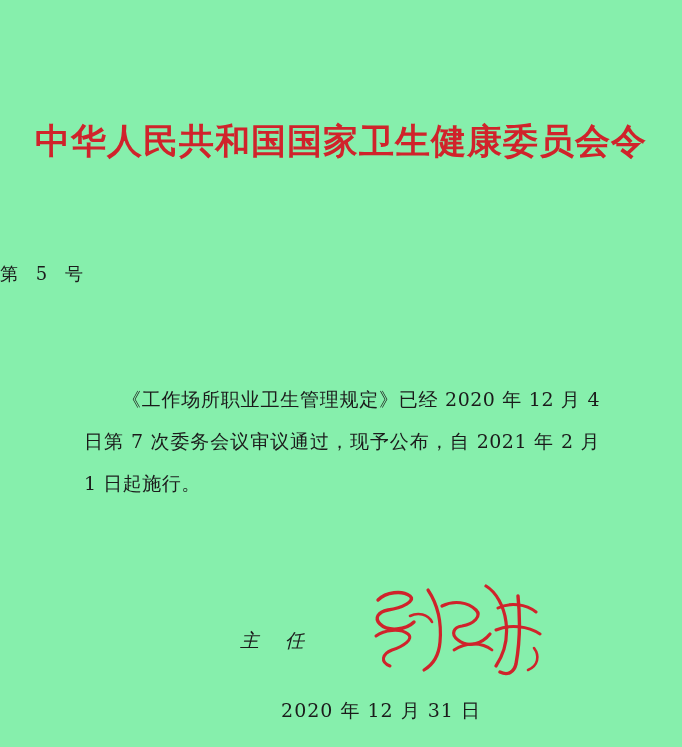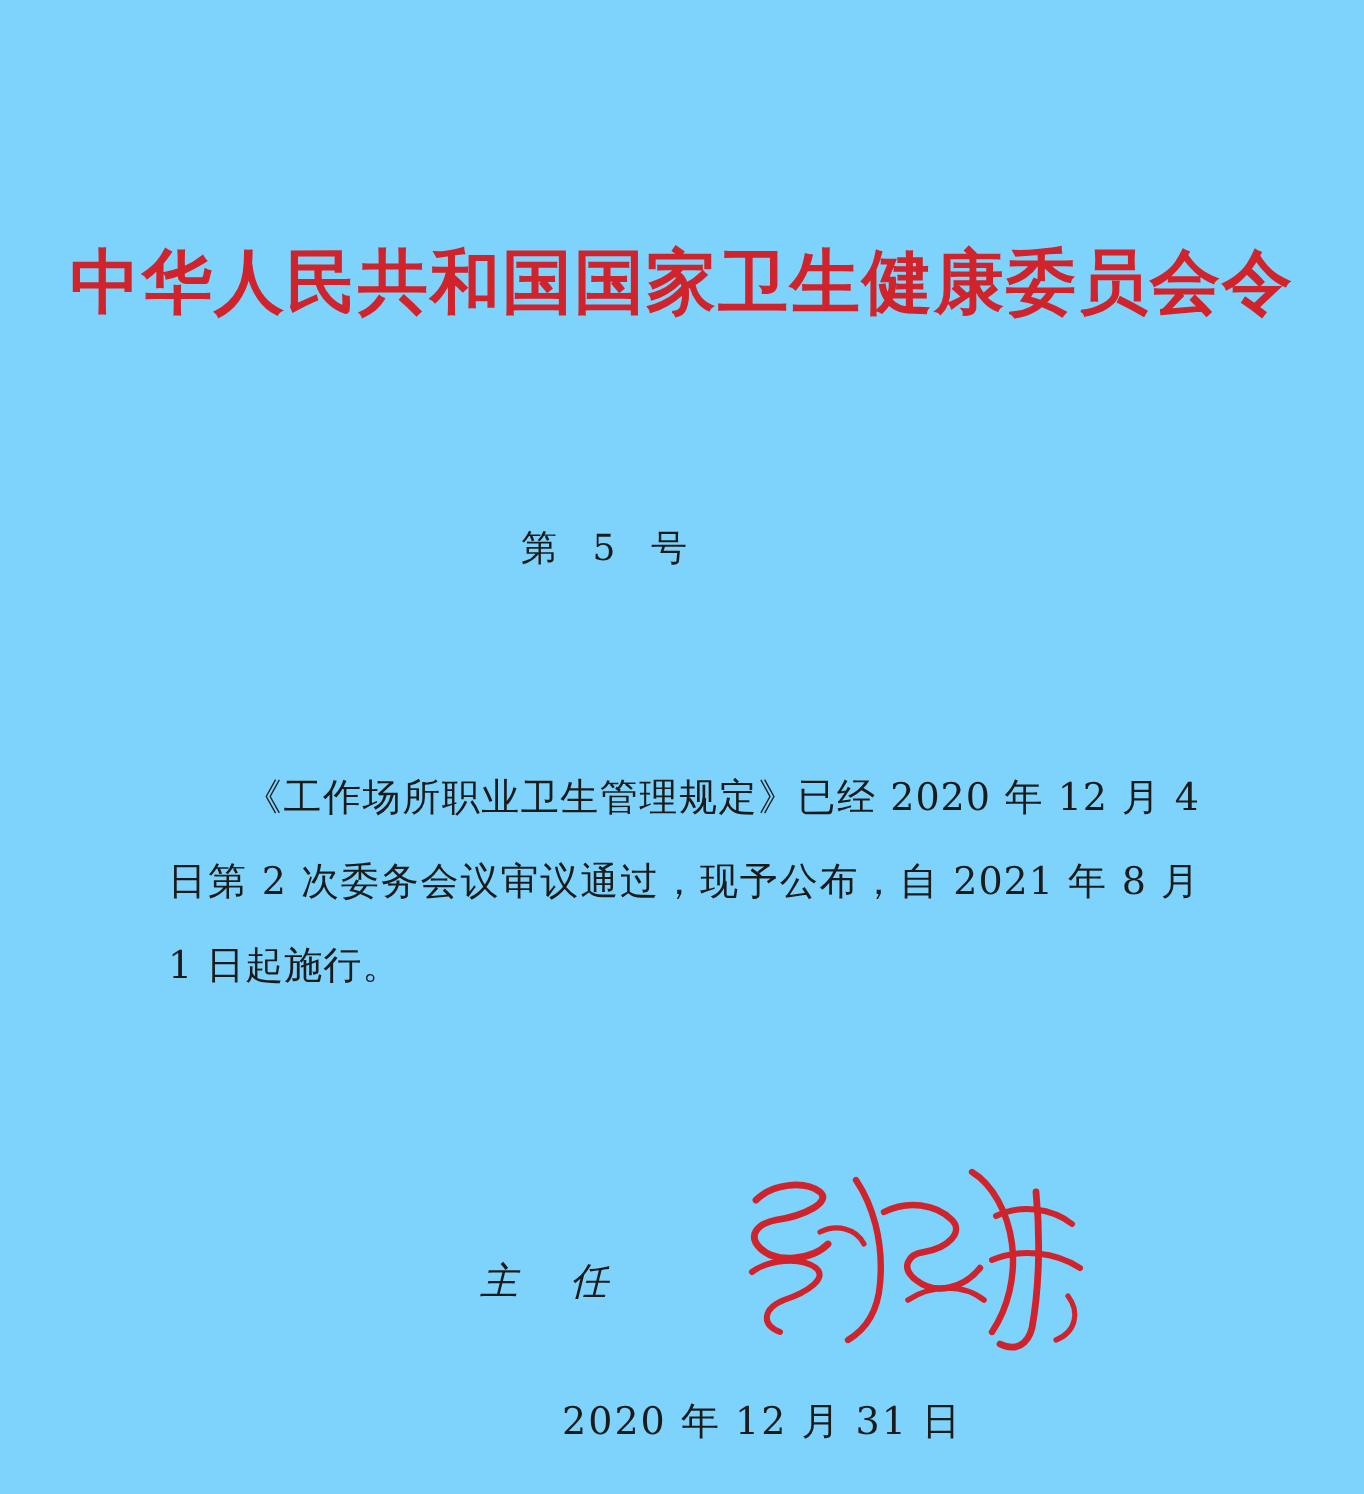--- a/index.html
+++ b/index.html
@@ -10,42 +10,42 @@
     width: 682px;
     height: 747px;
     background: #ffffff;
     font-family: "DejaVu Serif", "Liberation Serif", serif;
     overflow: hidden;
   }
   .page {
     position: relative;
     width: 682px;
     height: 747px;
-    background: #7dd3fc;
+    background: #86efac;
     box-sizing: border-box;
   }
   .doc-title {
     position: absolute;
     top: 118px;
     left: 0;
     width: 682px;
     text-align: center;
     color: #d0232b;
     font-family: "DejaVu Serif", "Liberation Serif", serif;
     font-weight: bold;
     font-size: 35px;
     letter-spacing: 1px;
     white-space: nowrap;
   }
   .doc-number {
     position: absolute;
     top: 262px;
     left: 0;
     width: 610px;
-    text-align: center;
+    text-align: left;
     color: #1b1b1b;
     font-size: 18px;
     letter-spacing: 6px;
   }
   .doc-body {
     position: absolute;
     top: 378px;
     left: 84px;
     width: 516px;
     color: #1b1b1b;
@@ -96,21 +96,21 @@
 </style>
 </head>
 <body>
 
 <div class="page">
 
   <div class="doc-title">中华人民共和国国家卫生健康委员会令</div>
 
   <div class="doc-number">第 5 号</div>
 
-  <div class="doc-body">《工作场所职业卫生管理规定》已经 2020 年 12 月 4 日第 2 次委务会议审议通过，现予公布，自 2021 年 8 月 1 日起施行。</div>
+  <div class="doc-body">《工作场所职业卫生管理规定》已经 2020 年 12 月 4 日第 7 次委务会议审议通过，现予公布，自 2021 年 2 月 1 日起施行。</div>
 
   <div class="sig-row">
     <div class="sig-label">主 任</div>
 
     <div class="signature">
       <svg width="200" height="110" viewBox="0 0 200 110" fill="none" xmlns="http://www.w3.org/2000/svg">
         <g stroke="#d0232b" stroke-linecap="round" stroke-linejoin="round" fill="none">
           <path d="M20 28 C28 20, 44 18, 52 24 C58 29, 44 36, 30 38 C20 40, 16 46, 22 52 C30 60, 48 58, 56 50" stroke-width="3.4"></path>
           <path d="M18 64 C26 58, 42 56, 50 62 C56 67, 46 74, 34 78 C24 82, 22 90, 32 94" stroke-width="3"></path>
           <path d="M52 44 C60 40, 70 42, 74 50" stroke-width="2.6"></path>

